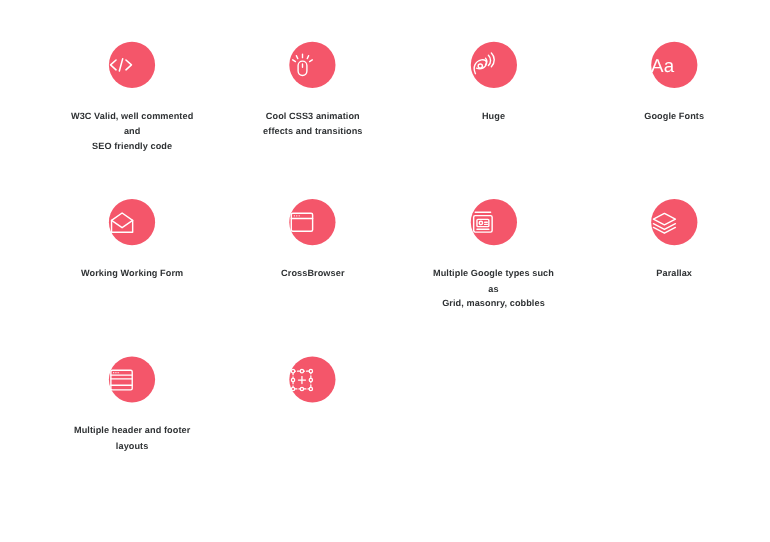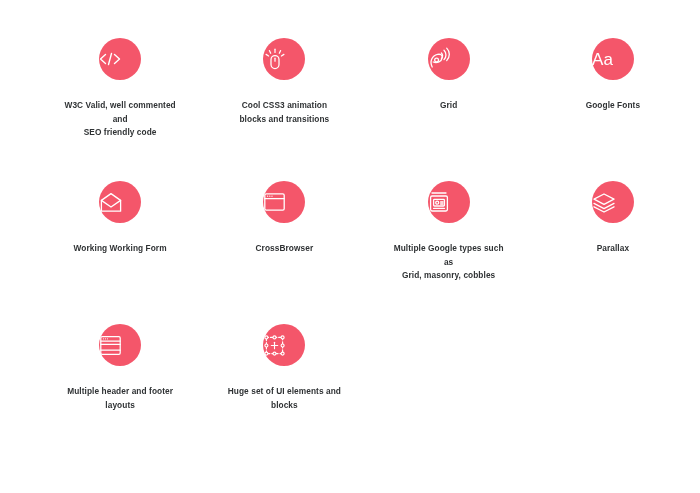--- a/index.html
+++ b/index.html
@@ -95,34 +95,34 @@
         <rect x="8" y="8.6" width="8" height="13" rx="4"></rect>
         <line x1="12" y1="11.2" x2="12" y2="14.2"></line>
         <line x1="12" y1="2.2" x2="12" y2="5.4"></line>
         <line x1="6.4" y1="3.6" x2="7.7" y2="6.3"></line>
         <line x1="17.6" y1="3.6" x2="16.3" y2="6.3"></line>
         <line x1="3.1" y1="7.4" x2="5.6" y2="9.0"></line>
         <line x1="20.9" y1="7.4" x2="18.4" y2="9.0"></line>
       </svg>
     </div>
     <div class="feature-label">Cool CSS3 animation
-blocks and transitions</div>
+effects and transitions</div>
   </div>
 
   <div class="feature-item">
     <div class="icon-circle">
       <svg width="24" height="24" viewBox="0 0 24 24" fill="none" stroke="#ffffff" stroke-width="1.3" stroke-linecap="round" stroke-linejoin="round">
         <path d="M4.2 20.0 C1.4 14.2 4.0 8.6 9.6 7.4 C12.4 6.8 14.6 8.0 14.2 10.6 C13.6 14.6 9.2 16.4 5.2 15.0"></path>
         <circle cx="8.6" cy="13.0" r="1.9"></circle>
         <path d="M13.4 11.6 C15.0 10.0 15.0 7.6 13.4 6.0"></path>
         <path d="M16.0 12.6 C18.6 10.0 18.6 5.8 16.0 3.2"></path>
         <path d="M18.7 13.6 C22.2 10.1 22.2 4.6 18.7 1.1"></path>
       </svg>
     </div>
-    <div class="feature-label">Grid</div>
+    <div class="feature-label">Huge</div>
   </div>
 
   <div class="feature-item">
     <div class="icon-circle">
       <span class="glyph">Aa</span>
     </div>
     <div class="feature-label">Google Fonts</div>
   </div>
 
 
@@ -201,17 +201,15 @@
         <circle cx="3.4" cy="3.4" r="1.5" fill="#f4566a"></circle>
         <circle cx="11.5" cy="3.4" r="1.5" fill="#f4566a"></circle>
         <circle cx="19.6" cy="3.4" r="1.5" fill="#f4566a"></circle>
         <circle cx="3.4" cy="11.5" r="1.5" fill="#f4566a"></circle>
         <circle cx="19.6" cy="11.5" r="1.5" fill="#f4566a"></circle>
         <circle cx="3.4" cy="19.6" r="1.5" fill="#f4566a"></circle>
         <circle cx="11.5" cy="19.6" r="1.5" fill="#f4566a"></circle>
         <circle cx="19.6" cy="19.6" r="1.5" fill="#f4566a"></circle>
       </svg>
     </div>
-    <div class="feature-label">Huge set of UI elements and
-blocks</div>
   </div>
 
 </div>
 
 </body></html>

